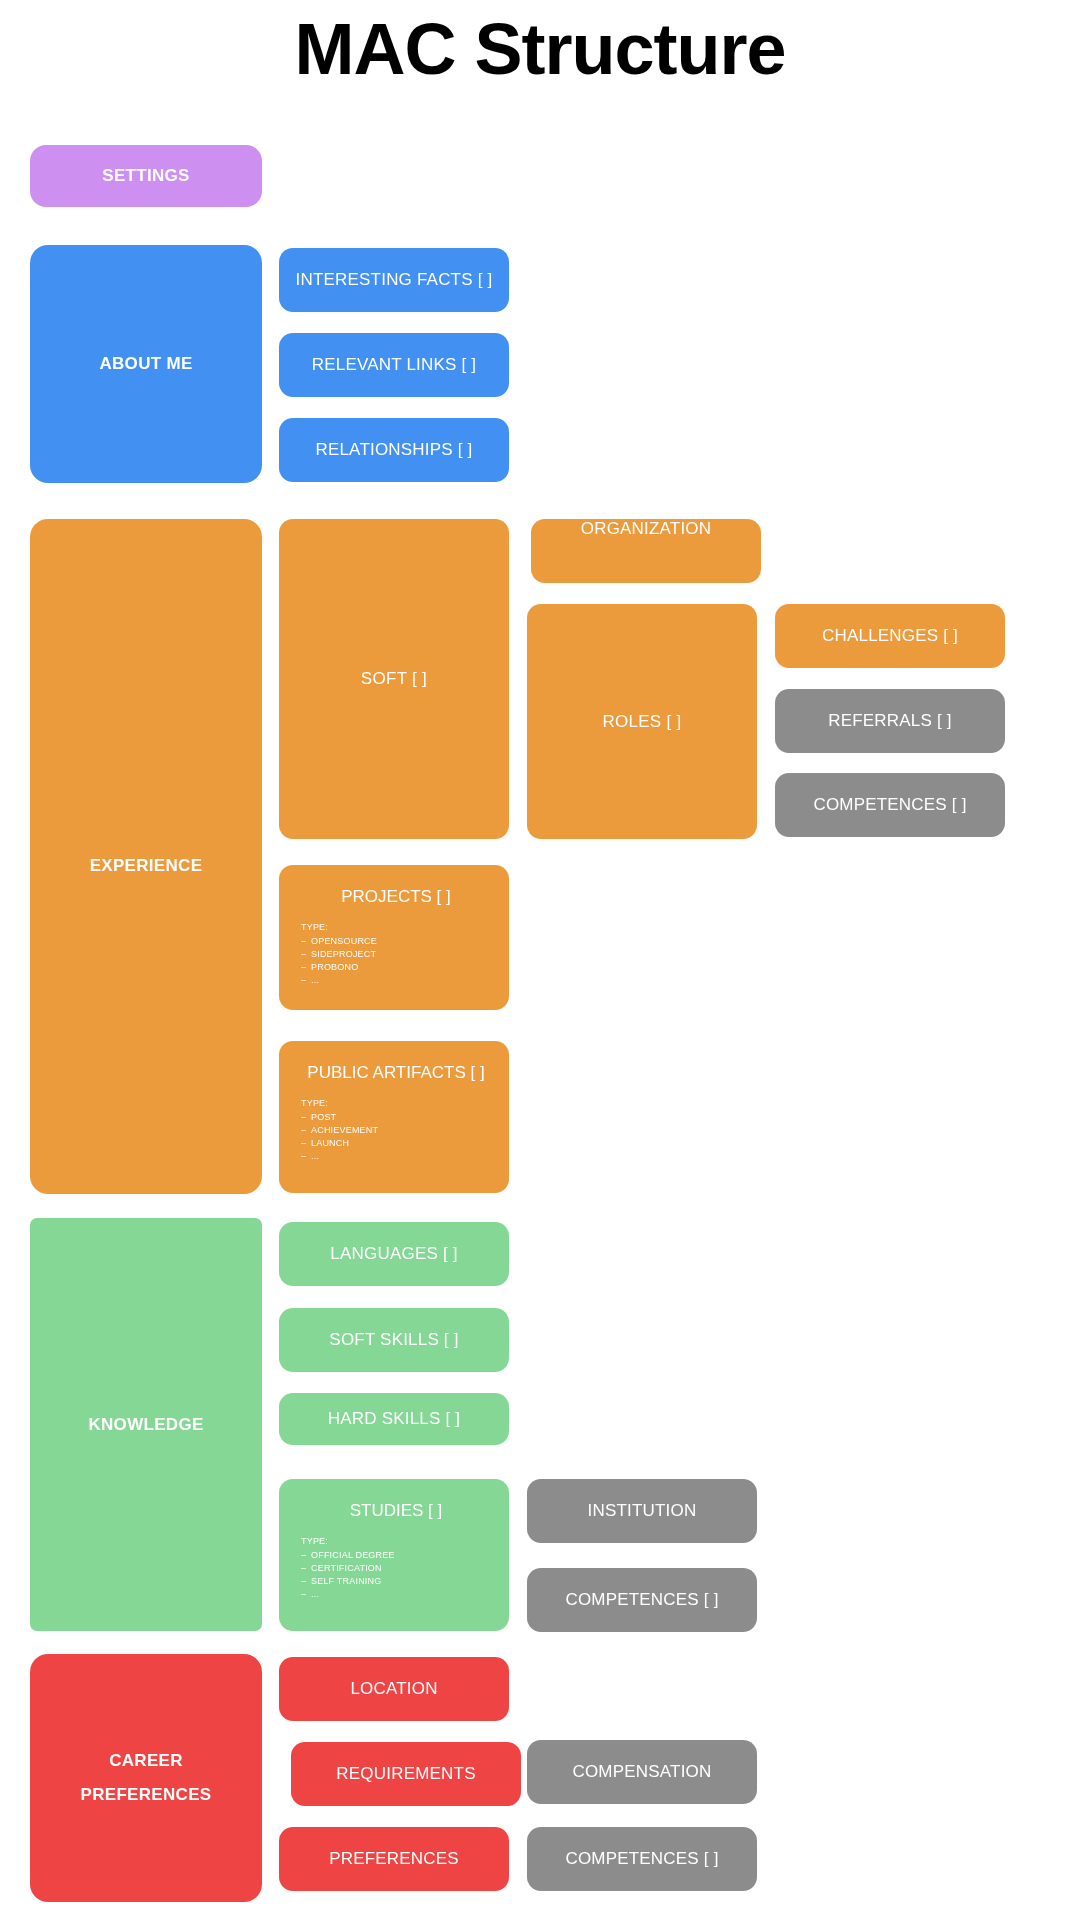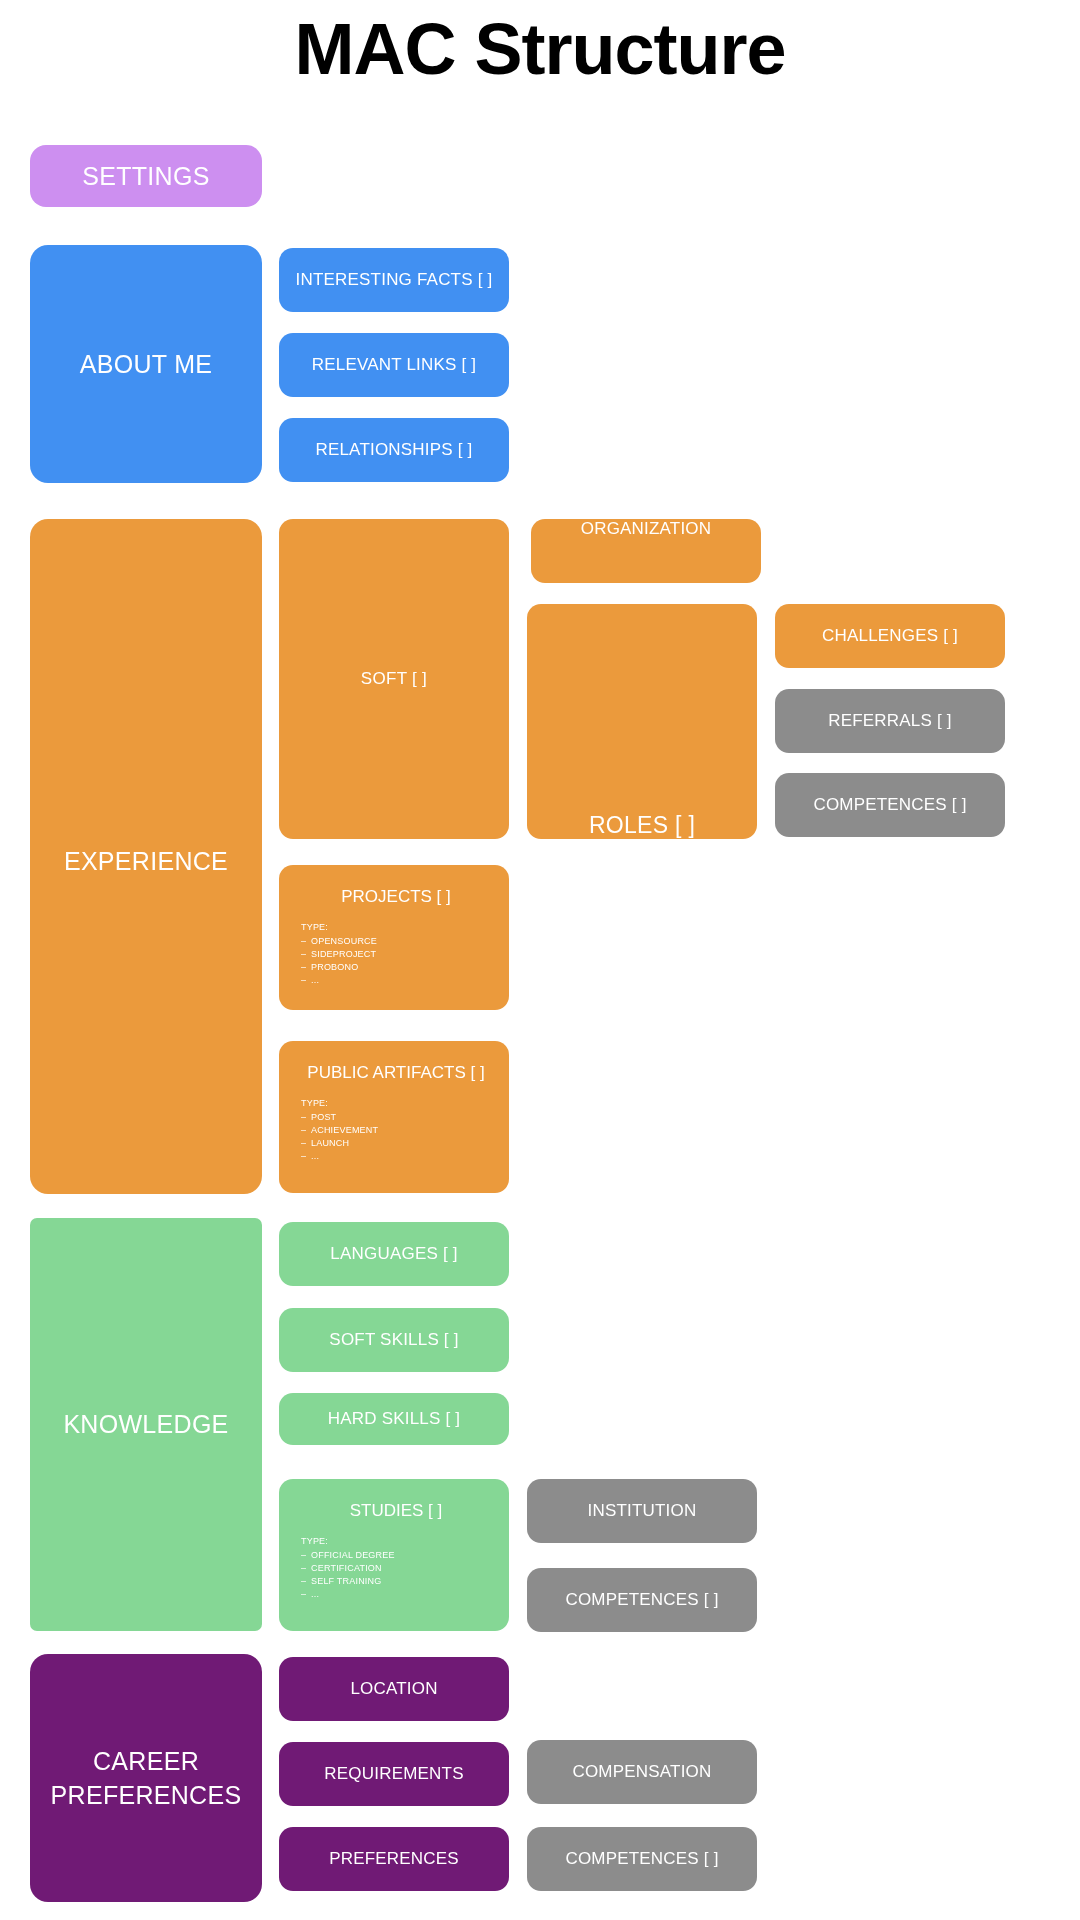--- a/index.html
+++ b/index.html
@@ -43,22 +43,22 @@
     text-align: center;
   }
   .box .lbl {
     display: block;
     width: 100%;
     padding: 0 6px;
     box-sizing: border-box;
   }
   
   .primary {
-    font-size: 25px;
-    font-weight: normal;
+    font-size: 17px;
+    font-weight: bold;
     letter-spacing: 0.3px;
     justify-content: flex-end;
     padding-bottom: 0;
   }
   .primary.mid { justify-content: center; }
   
   .tile {
     font-size: 17px;
     font-weight: normal;
     letter-spacing: 0.2px;
@@ -95,21 +95,21 @@
     content: "\2013";
     position: absolute;
     left: 0;
     top: 0;
   }
   
   .c-purple  { background: #cd8ff0; }
   .c-blue    { background: #4190f2; }
   .c-orange  { background: #eb9a3c; }
   .c-green   { background: #85d795; }
-  .c-salmon  { background: #701a75; }
+  .c-salmon  { background: #ef4444; }
   .c-gray    { background: #8c8c8c; }
 </style>
 </head>
 <body>
 
 <div class="canvas">
 
   <div class="title">MAC Structure</div>
 
   <div class="box c-purple primary mid" style="left:30px; top:145px; width:232px; height:62px; border-radius:16px;">
@@ -134,21 +134,21 @@
   </div>
 
   <div class="box c-orange primary mid" style="left:279px; top:519px; width:230px; height:320px; font-size:17px; font-weight:normal;">
     <span class="lbl">SOFT [ ]</span>
   </div>
 
   <div class="box c-orange tile topish" style="left:531px; top:519px; width:230px; height:64px;">
     <span class="lbl">ORGANIZATION</span>
   </div>
 
-  <div class="box c-orange primary mid" style="left:527px; top:604px; width:230px; height:235px; font-size:23px; font-weight:normal;justify-content:flex-end;">
+  <div class="box c-orange primary mid" style="left:527px; top:604px; width:230px; height:235px; font-size:17px; font-weight:normal;">
     <span class="lbl">ROLES [ ]</span>
   </div>
 
   <div class="box c-orange tile" style="left:775px; top:604px; width:230px; height:64px;">
     <span class="lbl">CHALLENGES [ ]</span>
   </div>
   <div class="box c-gray tile" style="left:775px; top:689px; width:230px; height:64px;">
     <span class="lbl">REFERRALS [ ]</span>
   </div>
   <div class="box c-gray tile" style="left:775px; top:773px; width:230px; height:64px;">
@@ -208,21 +208,21 @@
     <span class="lbl">COMPETENCES [ ]</span>
   </div>
 
   <div class="box c-salmon primary mid" style="left:30px; top:1654px; width:232px; height:248px; border-radius:18px; line-height:34px;">
     <span class="lbl">CAREER</span>
     <span class="lbl">PREFERENCES</span>
   </div>
   <div class="box c-salmon tile" style="left:279px; top:1657px; width:230px; height:64px;">
     <span class="lbl">LOCATION</span>
   </div>
-  <div class="box c-salmon tile" style="left:279px; top:1742px; width:230px; height:64px;">
+  <div class="box c-salmon tile" style="left:291px; top:1742px; width:230px; height:64px;">
     <span class="lbl">REQUIREMENTS</span>
   </div>
   <div class="box c-salmon tile" style="left:279px; top:1827px; width:230px; height:64px;">
     <span class="lbl">PREFERENCES</span>
   </div>
   <div class="box c-gray tile" style="left:527px; top:1740px; width:230px; height:64px;">
     <span class="lbl">COMPENSATION</span>
   </div>
   <div class="box c-gray tile" style="left:527px; top:1827px; width:230px; height:64px;">
     <span class="lbl">COMPETENCES [ ]</span>

